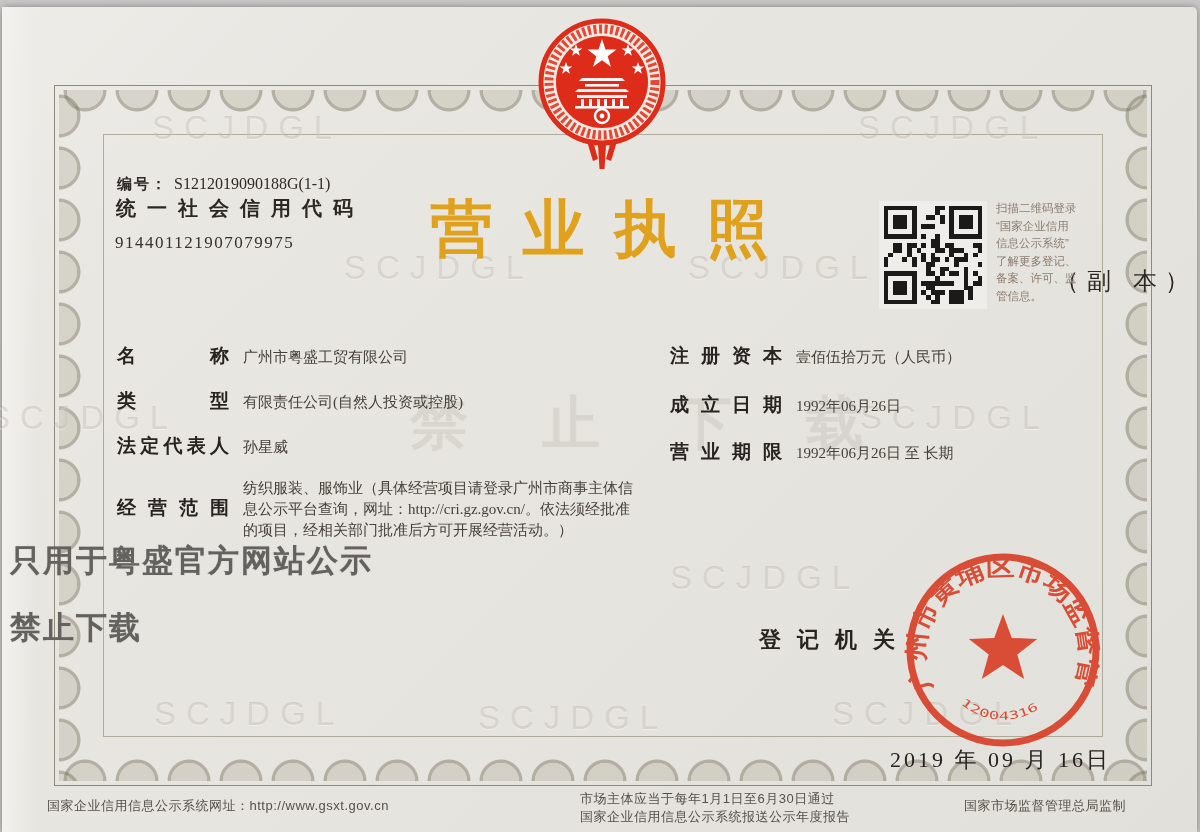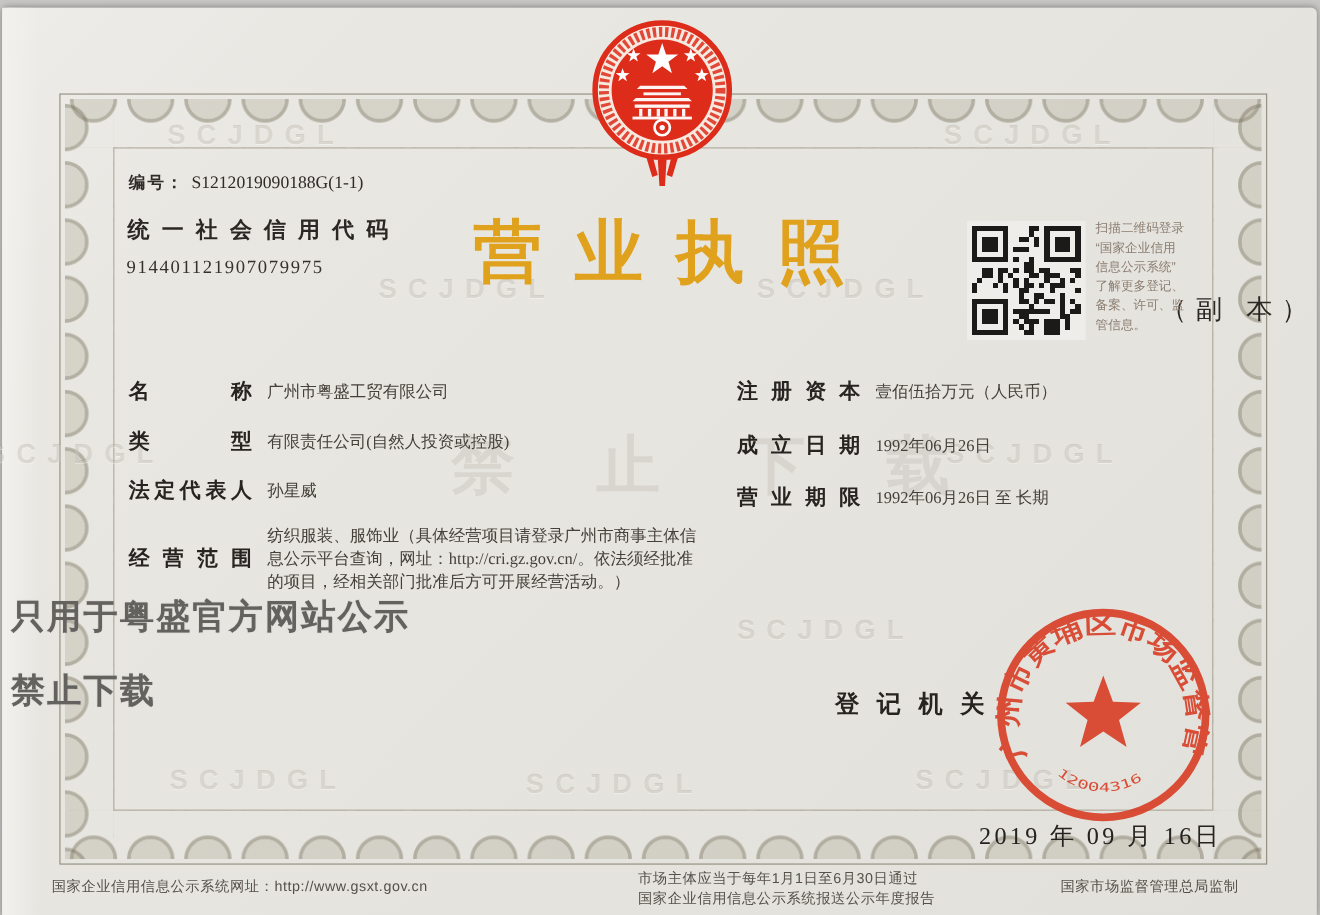--- a/index.html
+++ b/index.html
@@ -33,31 +33,31 @@
     background-size:52px 44px;background-repeat:repeat-x;}
   .band-left{top:4px;bottom:4px;left:4px;width:44px;
     background-image:radial-gradient(circle 23px at 0px 50%, rgba(150,144,118,.26) 0 18px, rgba(116,110,88,.5) 18.5px 21px, rgba(0,0,0,0) 22px);
     background-size:44px 52px;background-repeat:repeat-y;}
   .band-right{top:4px;bottom:4px;right:4px;width:44px;
     background-image:radial-gradient(circle 23px at 44px 50%, rgba(150,144,118,.26) 0 18px, rgba(116,110,88,.5) 18.5px 21px, rgba(0,0,0,0) 22px);
     background-size:44px 52px;background-repeat:repeat-y;}
   .frame-inner{position:absolute;inset:48px;border:1px solid rgba(128,122,100,.55);}
   
   .emboss{
-    position:absolute;font-weight:bold;font-size:25px;letter-spacing:10px;
+    position:absolute;font-weight:normal;font-size:33px;letter-spacing:10px;
     color:rgba(124,117,97,.20);white-space:nowrap;
     text-shadow:0 1px 0 rgba(255,255,255,.35);
   }
   .ghost-cn{
     position:absolute;left:408px;top:378px;font-size:58px;letter-spacing:74px;
     font-family:"Liberation Serif",serif;font-weight:bold;
     color:rgba(115,110,100,.12);white-space:nowrap;
   }
   
-  .serial-row{position:absolute;left:115px;top:150px;font-size:15px;color:#2e2b28;}
+  .serial-row{position:absolute;left:115px;top:168px;font-size:15px;color:#2e2b28;}
   .serial-row .lbl{font-weight:bold;letter-spacing:2px;}
   .serial-row .num{font-family:"Liberation Serif",serif;font-size:16px;margin-left:6px;}
   .credit-label{position:absolute;left:114px;top:188px;font-size:20px;font-weight:bold;
     letter-spacing:11px;color:#2a2724;}
   .credit-code{position:absolute;left:113px;top:226px;font-size:17px;letter-spacing:1.5px;
     font-family:"Liberation Serif",serif;color:#35312c;}
   .doc-title{position:absolute;left:0;right:0;top:180px;text-align:center;
     font-size:62px;font-weight:bold;letter-spacing:30px;text-indent:30px;
     font-family:"Liberation Serif",serif;}
   .doc-subtitle{position:absolute;left:0;right:0;top:258px;text-align:right;

